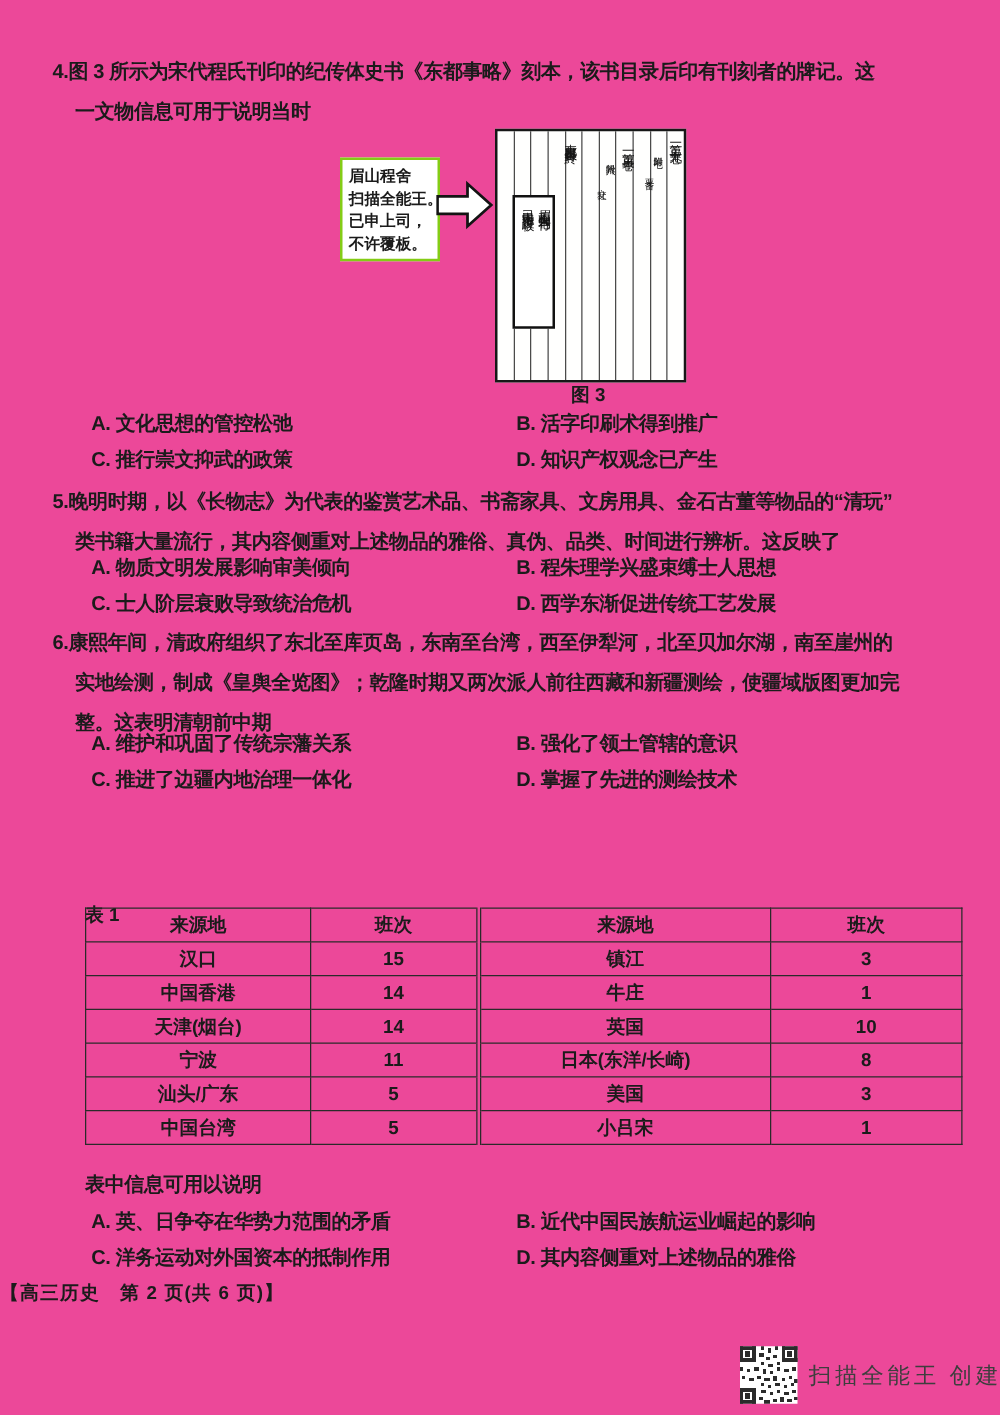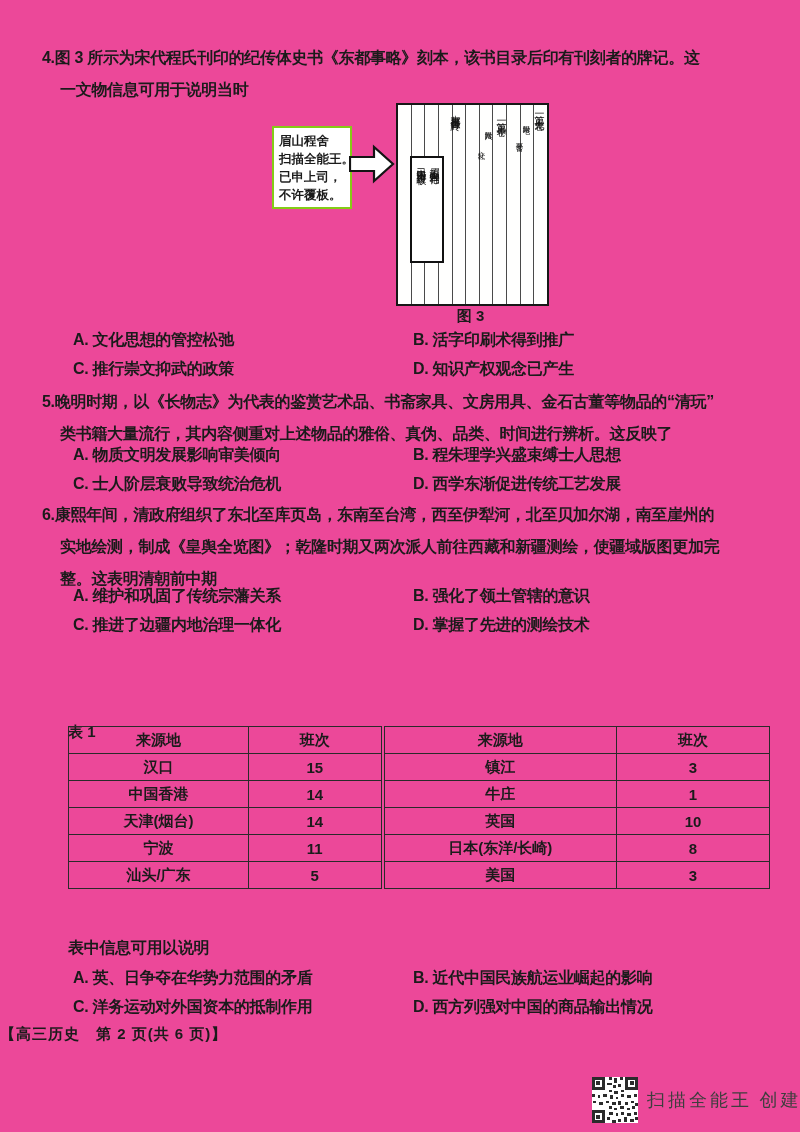--- a/index.html
+++ b/index.html
@@ -179,30 +179,36 @@
       <td>11</td>
       <td class="dbl">日本(东洋/长崎)</td>
       <td>8</td>
     </tr>
     <tr>
       <td>汕头/广东</td>
       <td>5</td>
       <td class="dbl">美国</td>
       <td>3</td>
     </tr>
+    <tr>
+      <td>中国台湾</td>
+      <td>5</td>
+      <td class="dbl">小吕宋</td>
+      <td>1</td>
+    </tr>
   </tbody>
     </table>
 
   <div class="note">表中信息可用以说明</div>
 
   <div class="opts" style="left:73px; top:967px;">
     <div>A. 英、日争夺在华势力范围的矛盾</div>
     <div>B. 近代中国民族航运业崛起的影响</div>
     <div>C. 洋务运动对外国资本的抵制作用</div>
-    <div>D. 西方列强对中国的商品输出情况</div>
+    <div>D. 其内容侧重对上述物品的雅俗</div>
   </div>
 
   <div class="footer">【高三历史　第 2 页(共 6 页)】</div>
 
   <div class="watermark">
     <svg width="46" height="46" viewBox="0 0 33 33" shape-rendering="crispEdges">
       <rect x="0" y="0" width="33" height="33" fill="#ffffff"></rect>
       <g fill="#2b2b2b">
         <rect x="0" y="0" width="9" height="2"></rect>
           <rect x="0" y="0" width="2" height="9"></rect>

